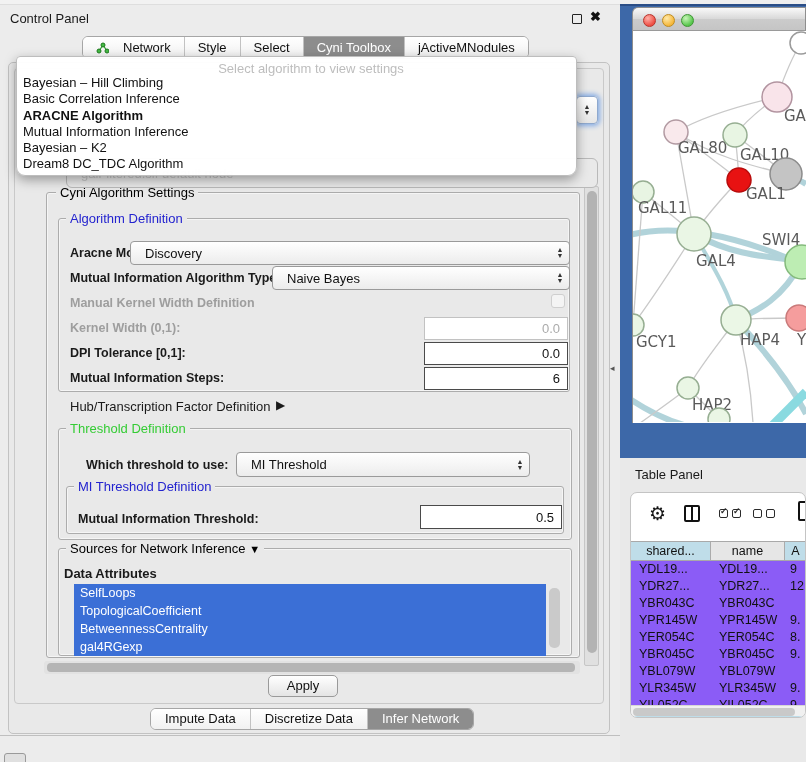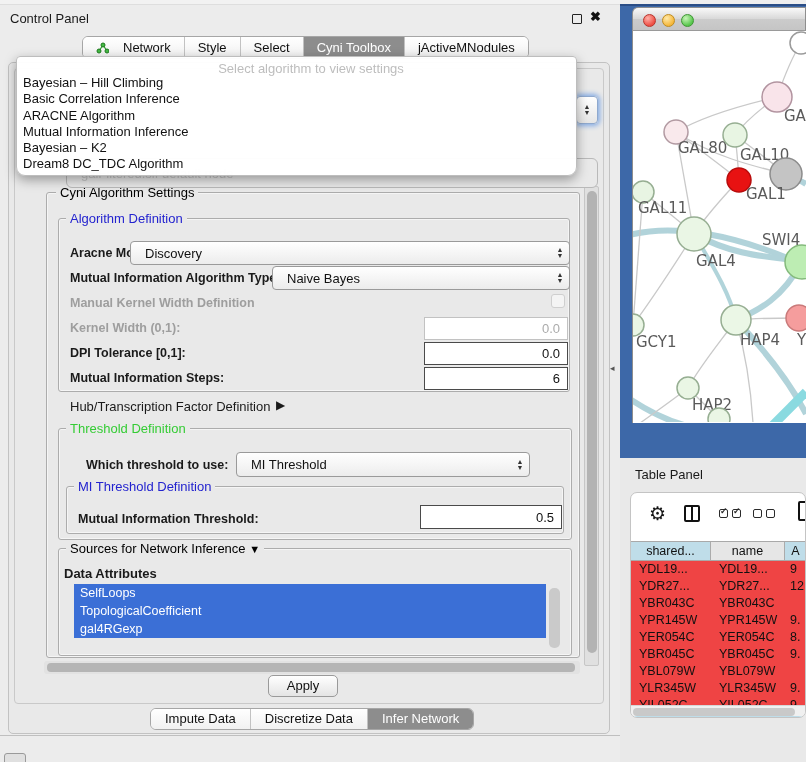--- a/index.html
+++ b/index.html
@@ -39,21 +39,21 @@
   .combo-ghost { position:absolute; left:66px; top:158px; width:532px; height:30px; z-index:5;
     border:1px solid #B9B9B9; border-radius:6px; background:#E9E9E9;
     font-size:13px; color:#C4C4C4; line-height:30px; padding-left:14px; }
 
   
   .popup { position:absolute; left:16px; top:56px; width:561px; height:120px; z-index:50;
     background:rgba(255,255,255,0.97); border:1px solid #BDBDBD; border-radius:4px 4px 9px 9px;
     box-shadow:0 4px 12px rgba(0,0,0,0.35); }
   .popup-placeholder { text-align:center; color:#BDBDBD; font-size:13px; padding-top:4px; height:18px;padding-left:29px; }
   .popup-item { font-size:13px; color:#111; line-height:16.3px; padding-left:6px; white-space:nowrap; }
-  .popup-item.bold { font-weight:normal; }
+  .popup-item.bold { font-weight:bold; }
 
   
   .vtrack { position:absolute; left:584px; top:186px; width:15px; height:480px;
     background:#E0E0E0; border:1px solid #C6C6C6; border-radius:2px; }
   .vthumb { position:absolute; left:1.5px; top:4px; width:10px; height:462px; background:#B3B3B3; border-radius:5px; }
 
   .group { position:absolute; border:1px solid #ACACAC; border-radius:3px;
     box-shadow:inset 0 0 0 1px rgba(255,255,255,0.55); }
   .legend { position:absolute; font-size:13px; background:#E9E9E9; padding:0 4px; white-space:nowrap; z-index:3; }
   .legend.blue  { color:#2323CF; }
@@ -122,21 +122,21 @@
   .cbx { position:absolute; width:9px; height:9px; border:1.5px solid #2A2A2A; border-radius:2px; }
   .cbx .tick { position:absolute; left:0; top:-4px; font-size:9px; font-weight:bold; color:#2A2A2A; }
   .fileicon { position:absolute; left:167px; top:8px; width:14px; height:20px; border:2px solid #111; border-radius:2px; background:#FFF; }
 
   .thead { position:absolute; left:0; top:48px; width:176px; height:20px; display:flex;
     border-top:1px solid #A9A9A9; border-bottom:1px solid #A9A9A9; font-size:12.5px; color:#111; }
   .th { border-right:1px solid #ABABAB; text-align:center; line-height:18px; overflow:hidden; white-space:nowrap; }
   .th.c1 { width:80px; background:#BFDDE9; }
   .th.c2 { width:74px; background:#E6E6E6; }
   .th.c3 { width:22px; background:#BFDDE9; }
-  .trows { position:absolute; left:0; top:68px; width:176px; height:144px; overflow:hidden; background:#ef4444; }
+  .trows { position:absolute; left:0; top:68px; width:176px; height:144px; overflow:hidden; background:#8b5cf6; }
   .trow { display:flex; height:17px; }
   .tc { font-size:12.5px; color:#111; line-height:17px; white-space:nowrap; overflow:hidden; }
   .tc.c1 { width:80px; padding-left:8px; }
   .tc.c2 { width:74px; padding-left:8px; }
   .tc.c3 { width:22px; padding-left:5px; }
   .tp-htrack { position:absolute; left:0; top:212px; width:176px; height:11px; background:#F0F0F0; border-top:1px solid #D6D6D6; }
   .tp-hthumb { position:absolute; left:2px; top:1.5px; width:162px; height:8px; background:#C9C9C9; border-radius:4px; }
   .tp-bluestrip { position:absolute; left:0; top:223px; width:176px; height:3px; background:#BFDDE9; }
 
   .neticon { width:13px; height:12px; }
@@ -248,20 +248,21 @@
   <div class="group" style="left:58px; top:548px; width:514px; height:108px;"></div>
   <div class="legend" style="left:66px; top:541px;">
     <span>Sources for Network Inference</span>
     <span style="font-size:11px;"> ▼</span>
   </div>
   <div class="flabel" style="left:64px; top:566px; font-size:13px;">Data Attributes</div>
 
   <div class="abs" style="left:74px; top:584px;">
     <div class="attr-item">SelfLoops</div>
     <div class="attr-item">TopologicalCoefficient</div>
+    <div class="attr-item">BetweennessCentrality</div>
     <div class="attr-item">gal4RGexp</div>
   </div>
   <div class="list-vthumb"></div>
 
   <div class="htrack">
     <div class="hthumb"></div>
   </div>
 
   <div class="apply-btn">Apply</div>
 

